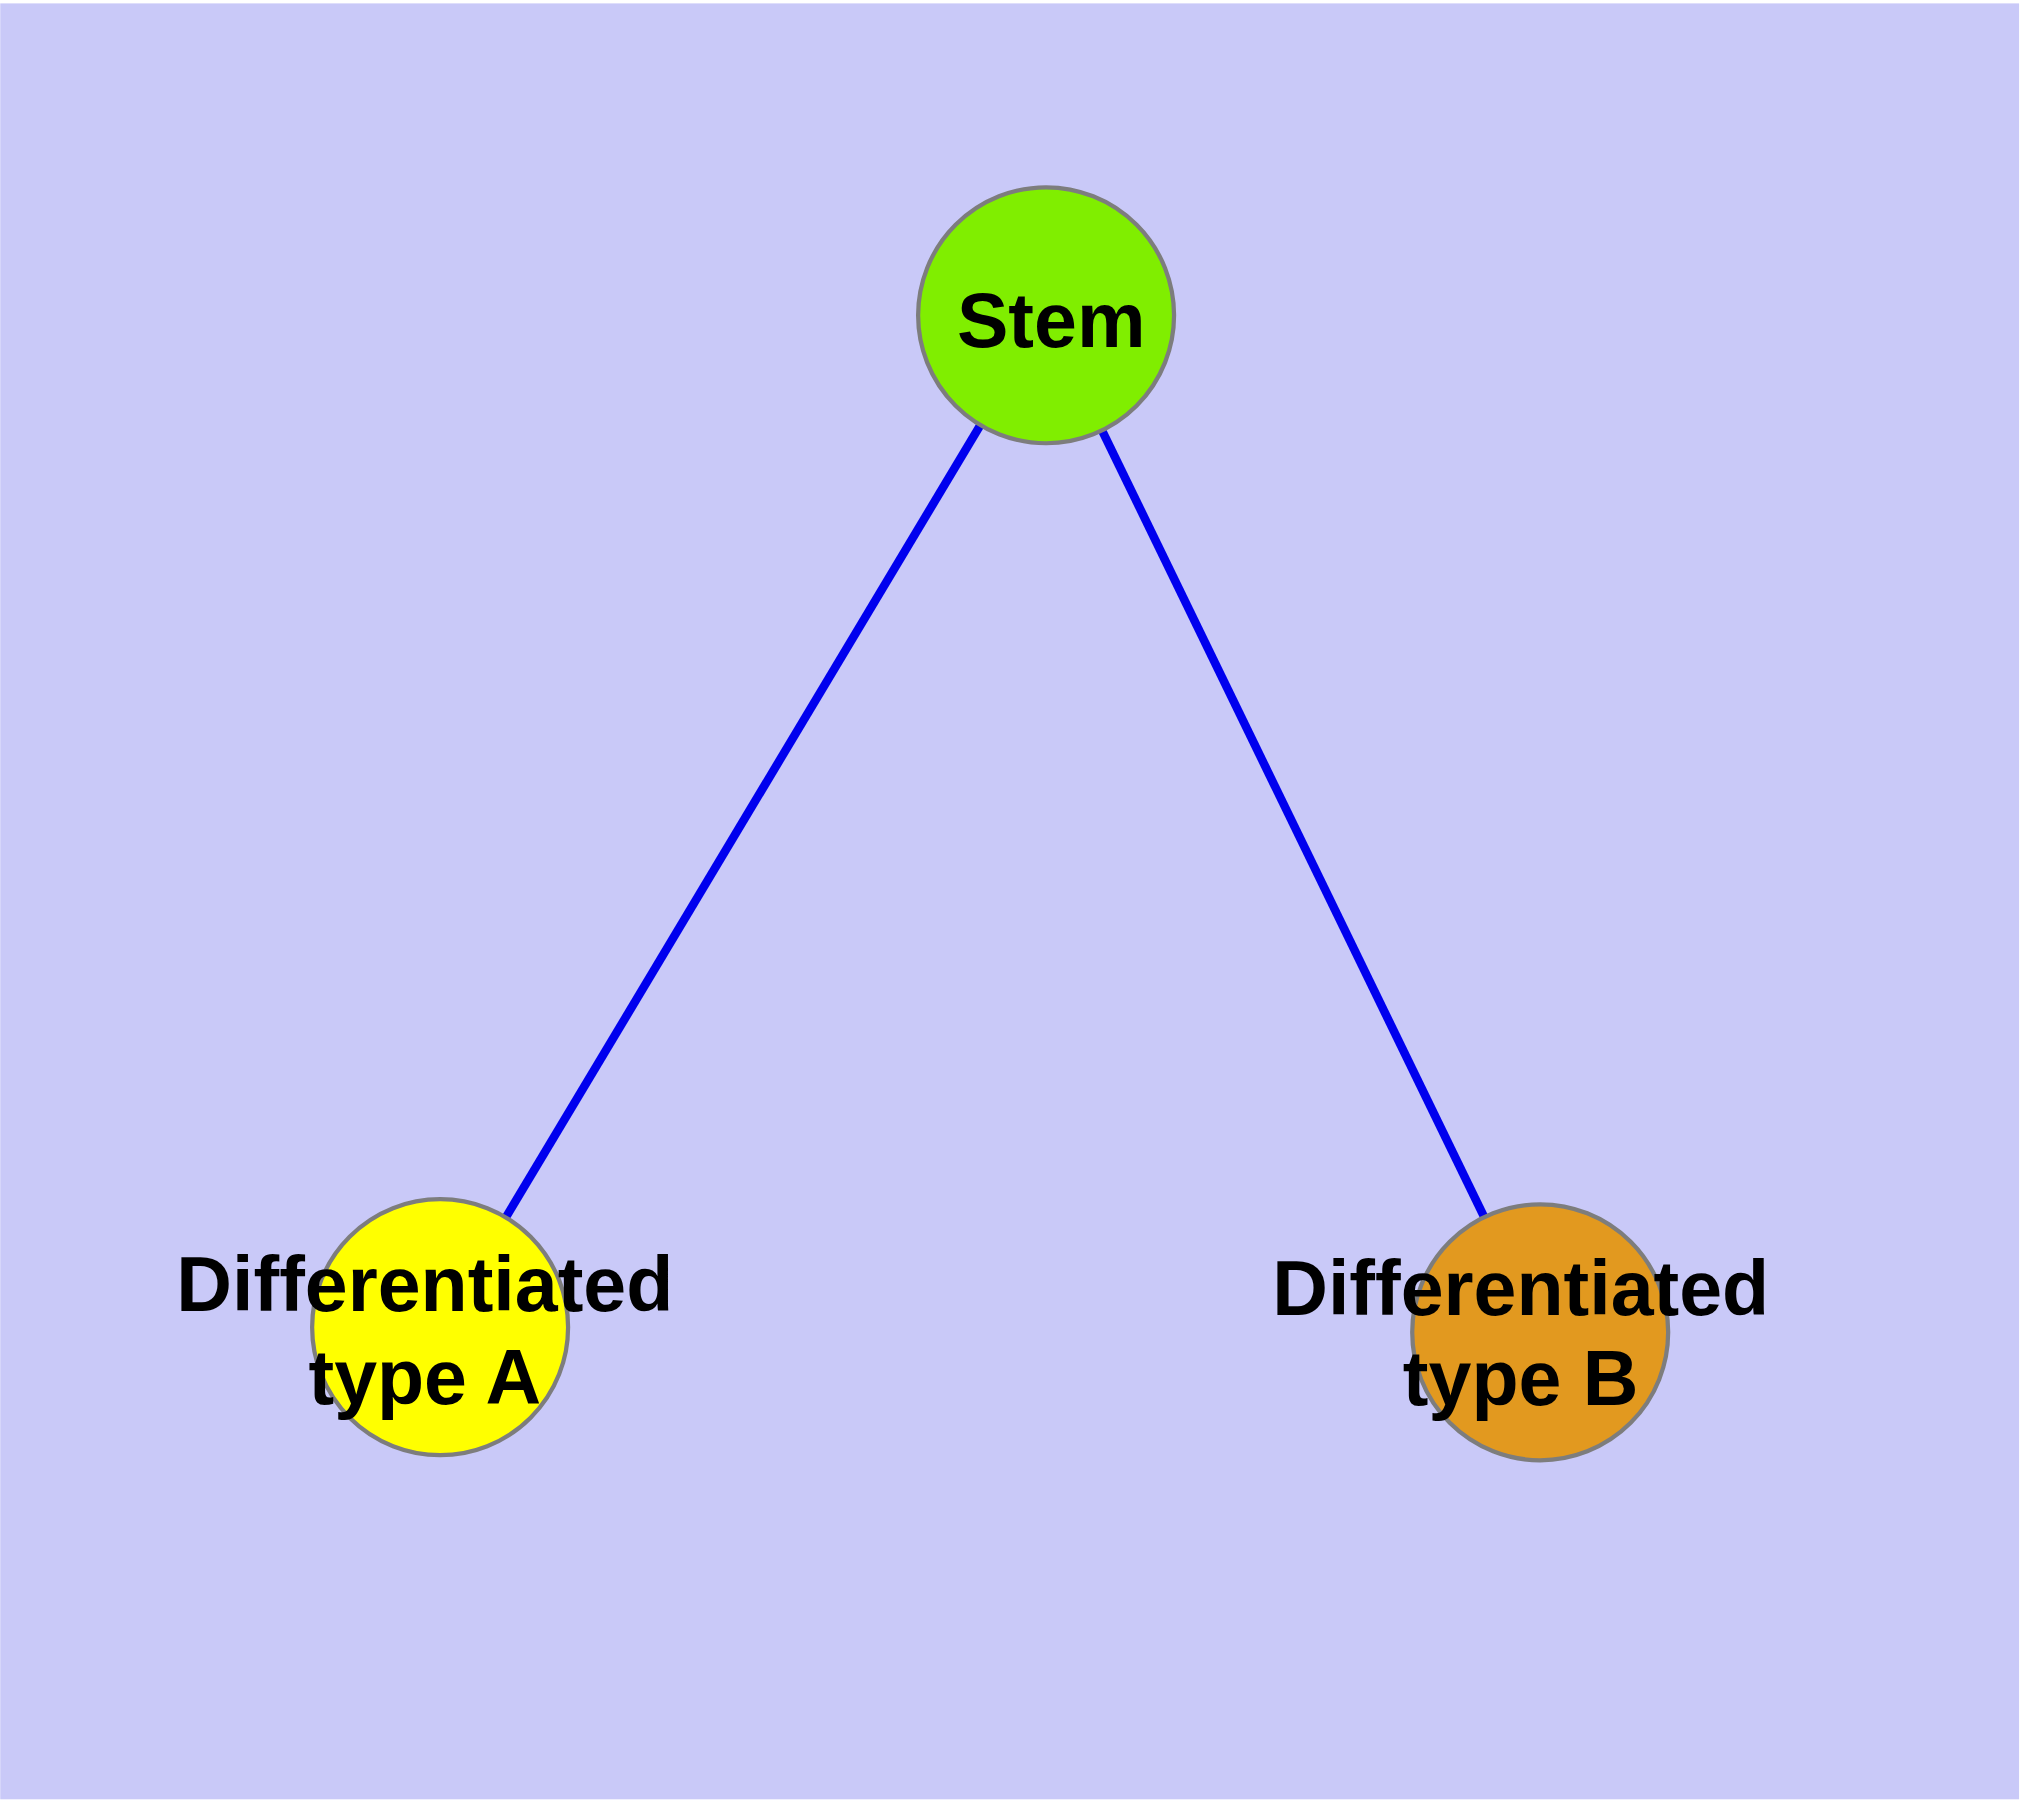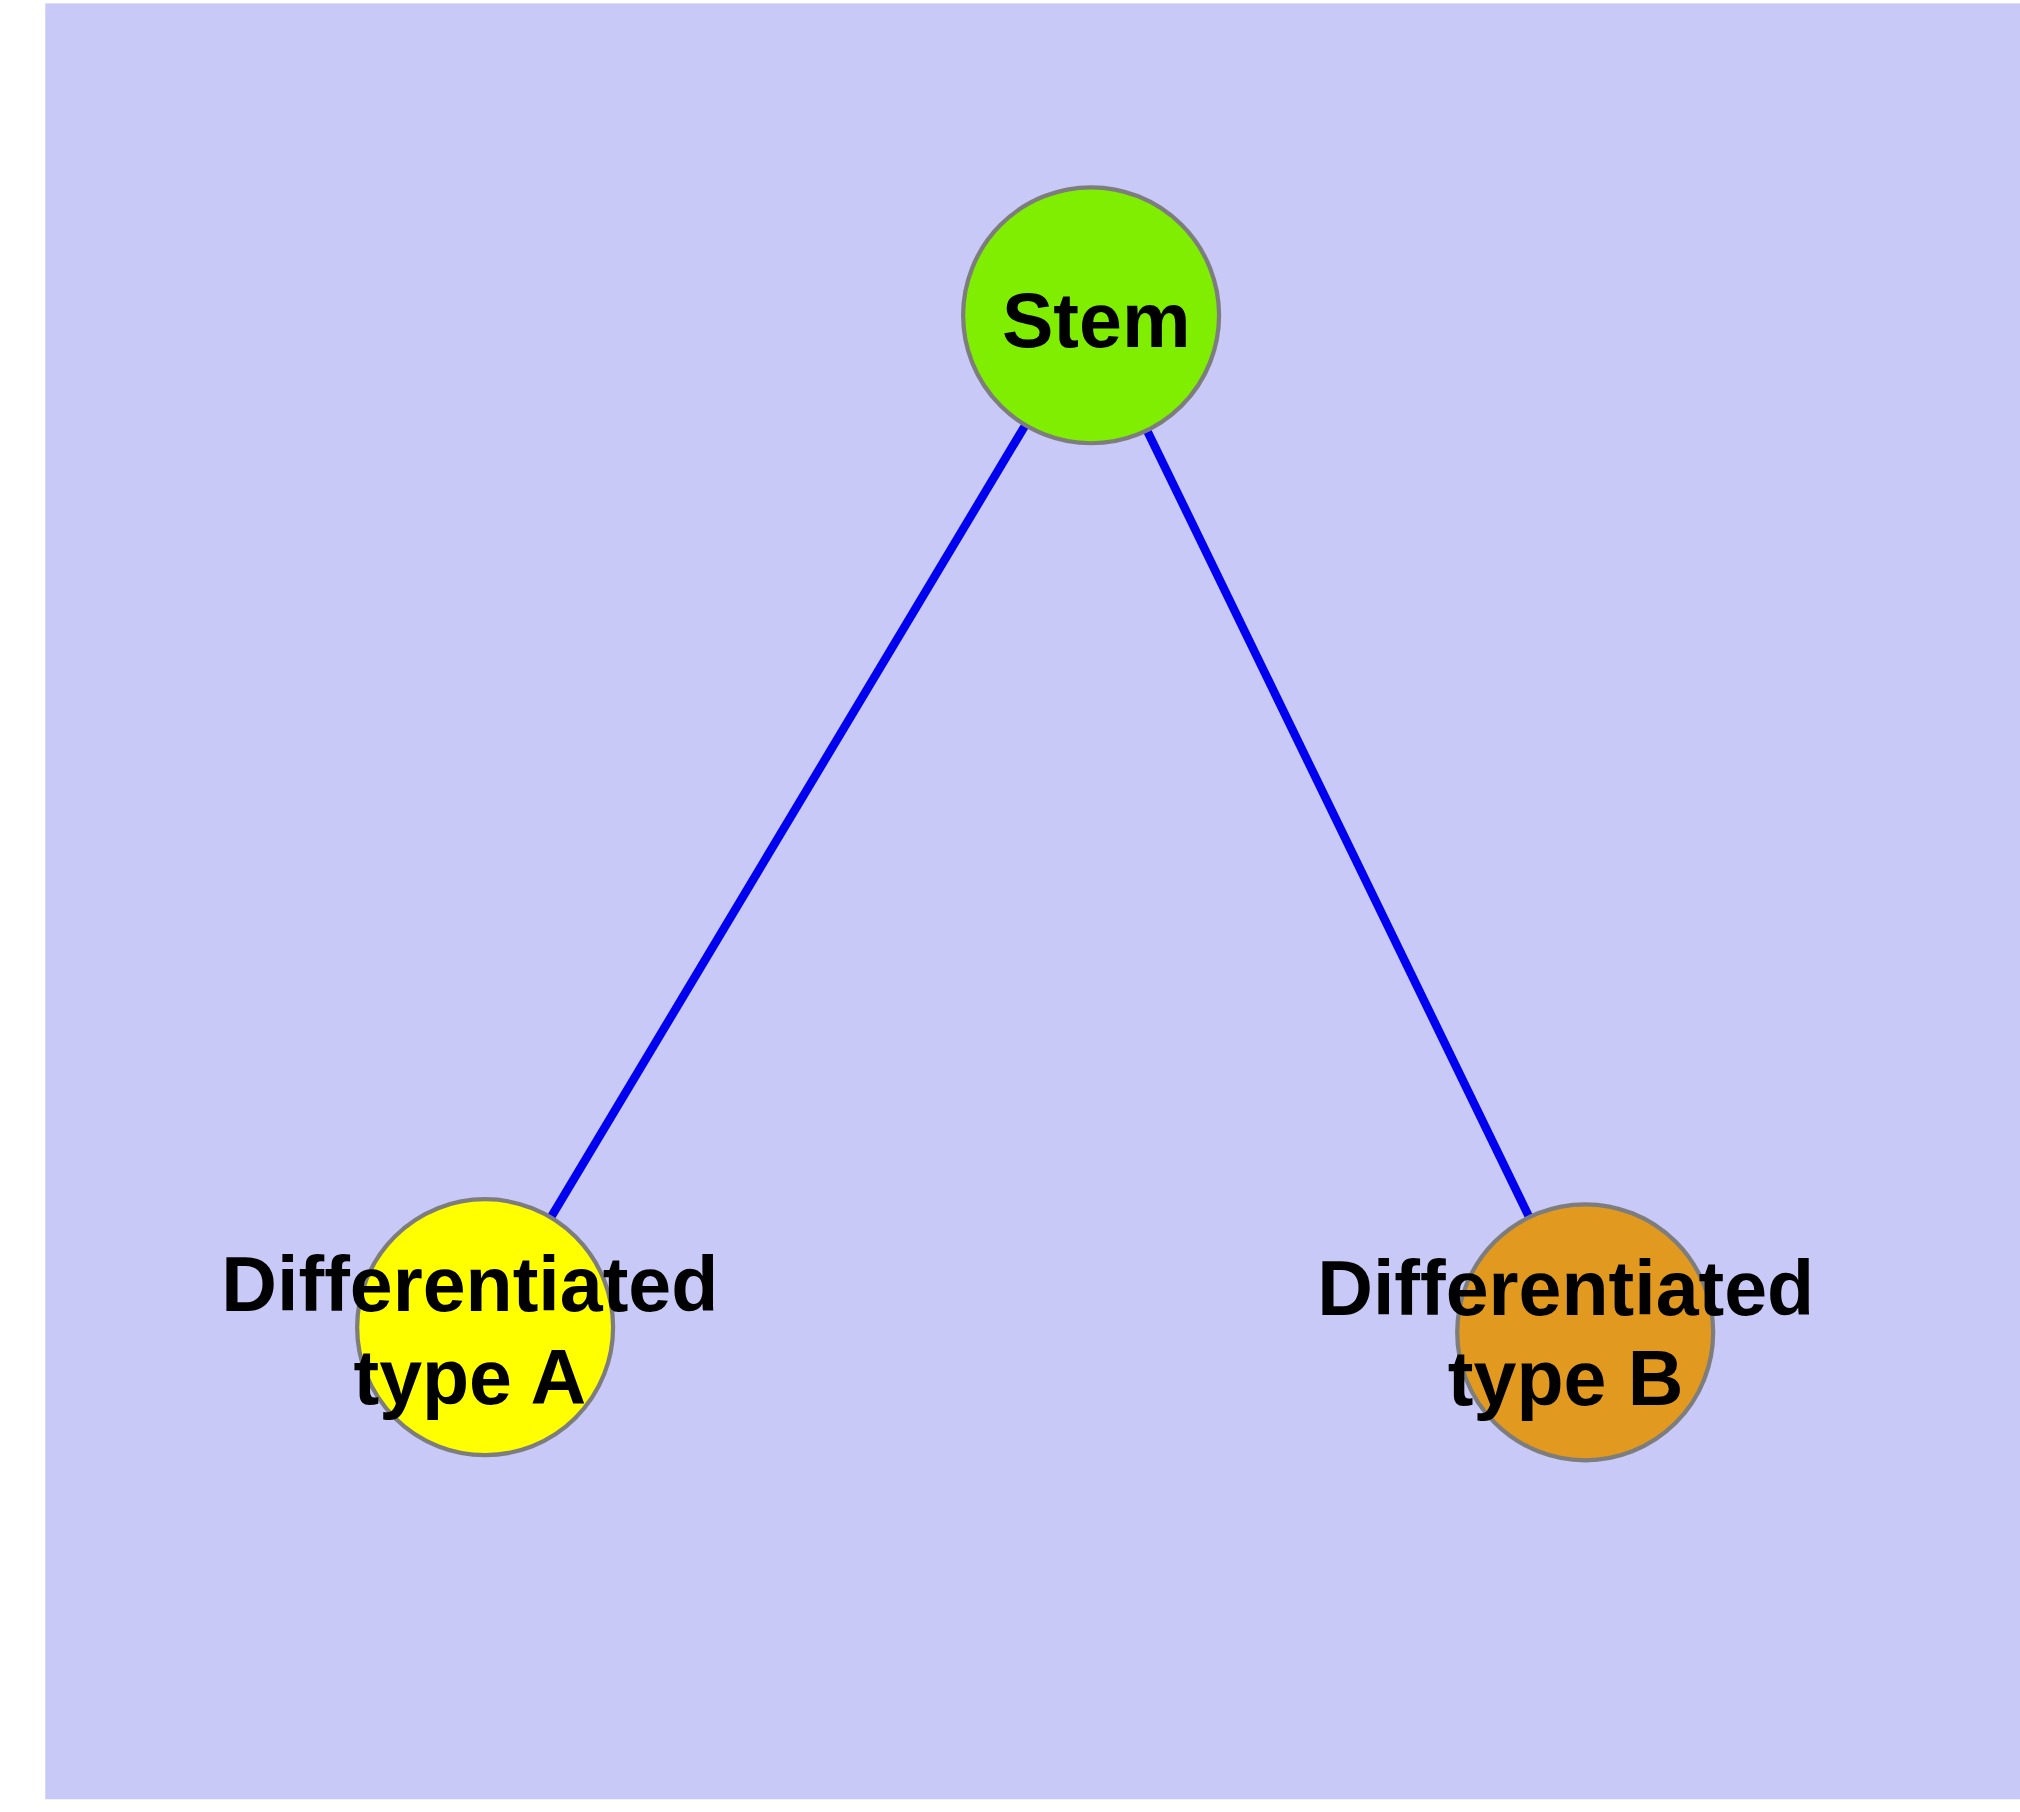--- a/index.html
+++ b/index.html
@@ -7,21 +7,20 @@
     padding: 0;
     background: #ffffff;
     width: 2021px;
     height: 1812px;
     overflow: hidden;
   }
   .figure-wrap {
     position: relative;
     width: 1923px;
     height: 1812px;
-    padding-left: 45px;
   }
   svg {
     display: block;
     width: 2021px;
     height: 1812px;
   }
   text.node-label {
     font-family: "Liberation Sans", "DejaVu Sans", sans-serif;
     font-weight: bold;
     font-size: 91px;

